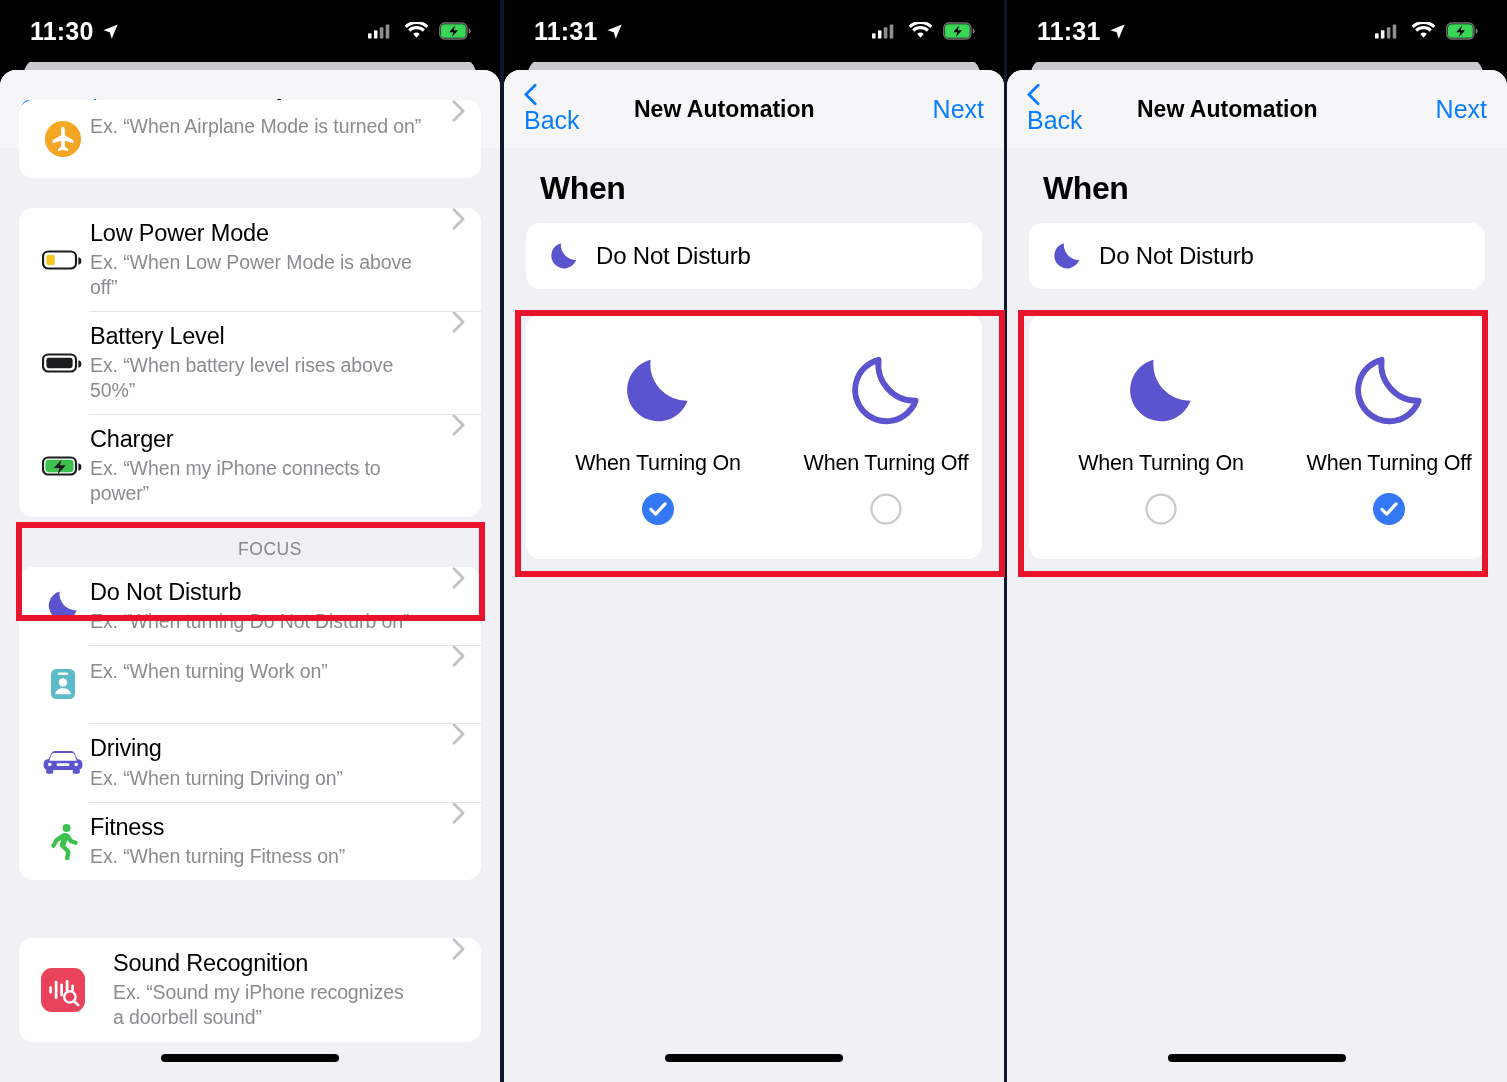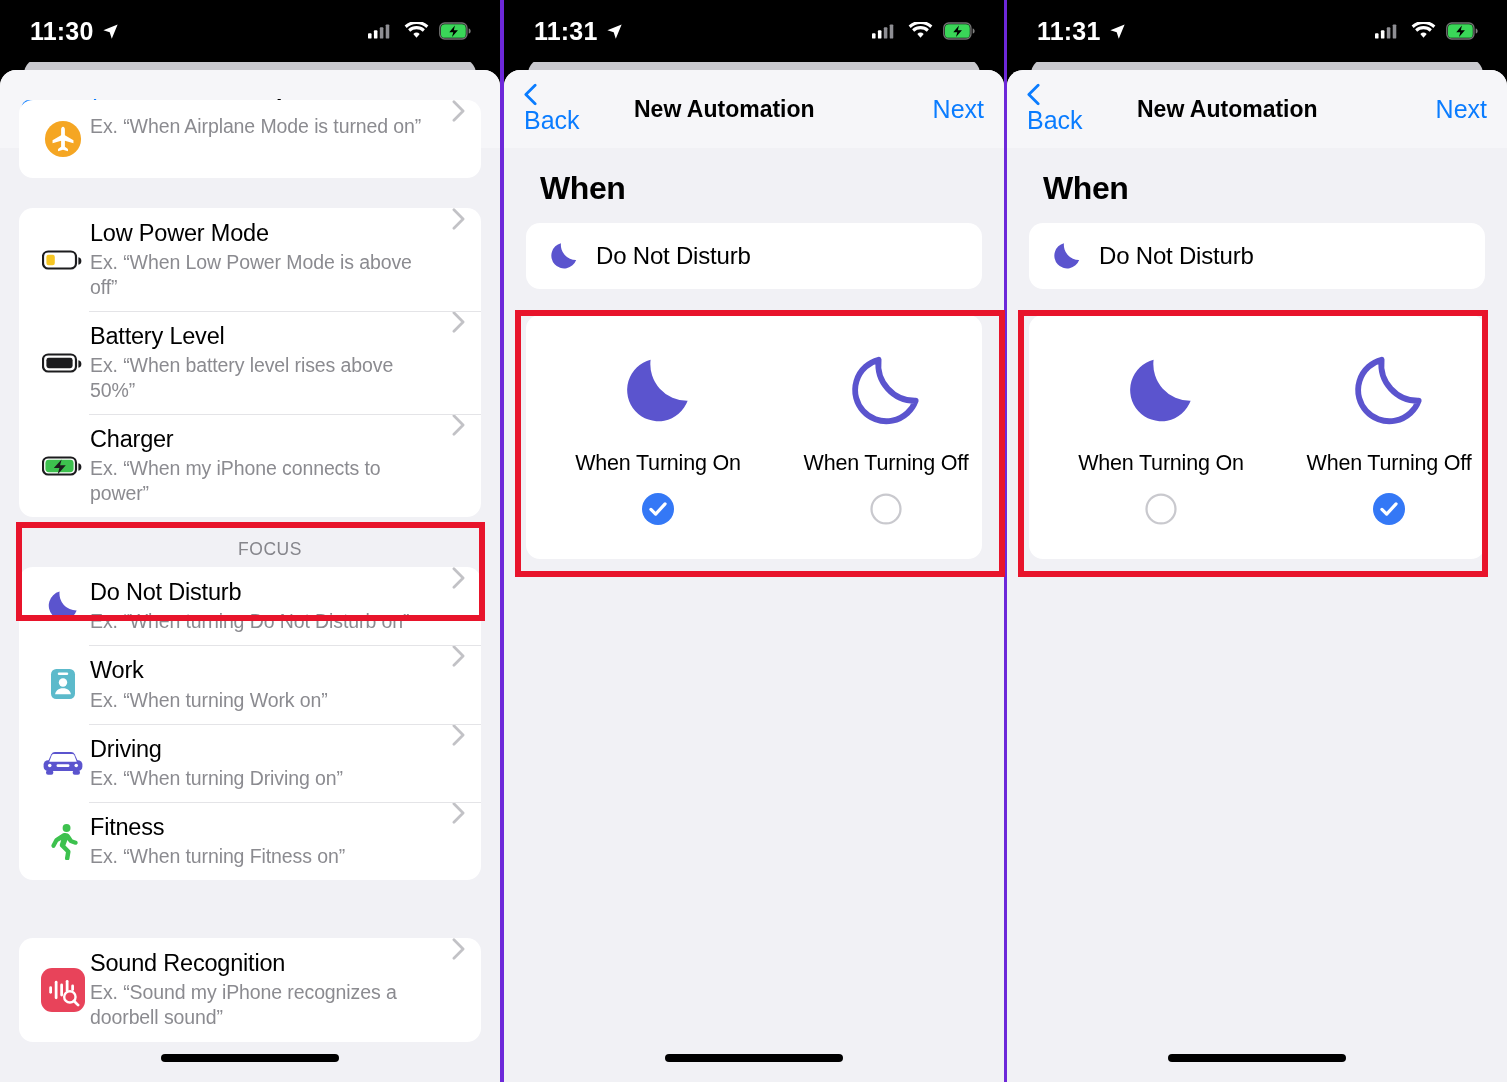--- a/index.html
+++ b/index.html
@@ -1,19 +1,19 @@
 <!DOCTYPE html>
 <html><head>
 <meta charset="utf-8">
 <style>
   * { margin:0; padding:0; box-sizing:border-box; }
   html,body { width:1507px; height:1082px; background:#ffffff; overflow:hidden; }
   body { font-family:"Liberation Sans", sans-serif; -webkit-font-smoothing:antialiased; }
 
-  .stage { position:relative; width:1392px; height:1082px; background:#6d28d9; }
+  .stage { position:relative; width:1392px; height:1082px; background:#0f172a; }
 
   
   .panel { position:absolute; top:0; height:1082px; overflow:hidden; background:#000; }
   #panel-1 { left:0px;    width:500px; }
   #panel-2 { left:504px;  width:500px; }
   #panel-3 { left:1007px; width:500px; }
 
   .statusbar {
     position:relative; height:62px; background:#000; color:#fff;
     display:flex; align-items:center; justify-content:space-between;
@@ -322,21 +322,20 @@
                 </svg>
               </div>
           </div>
           <div class="row">
             <div class="row-icon">
                 <svg width="30" height="36">
                   <use href="#ic-work"></use>
                 </svg>
               </div>
             <div class="row-text">
-              <div class="row-title">Work</div>
               <div class="row-sub">Ex. “When turning Work on”</div>
             </div>
             <div class="row-chev">
                 <svg width="13" height="22">
                   <use href="#ic-chev-r"></use>
                 </svg>
               </div>
           </div>
           <div class="row">
             <div class="row-icon">
@@ -366,21 +365,21 @@
             </div>
             <div class="row-chev">
                 <svg width="13" height="22">
                   <use href="#ic-chev-r"></use>
                 </svg>
               </div>
           </div>
         </div>
 
         <div class="card" style="margin-top:58px;">
-          <div class="row" style="min-height:104px;">
+          <div class="row" style="min-height:104px;gap:23px;">
             <div class="row-icon">
                 <svg width="44" height="44">
                   <use href="#ic-sound"></use>
                 </svg>
               </div>
             <div class="row-text">
               <div class="row-title">Sound Recognition</div>
               <div class="row-sub" style="max-width:310px;">Ex. “Sound my iPhone recognizes a doorbell sound”</div>
             </div>
             <div class="row-chev">

